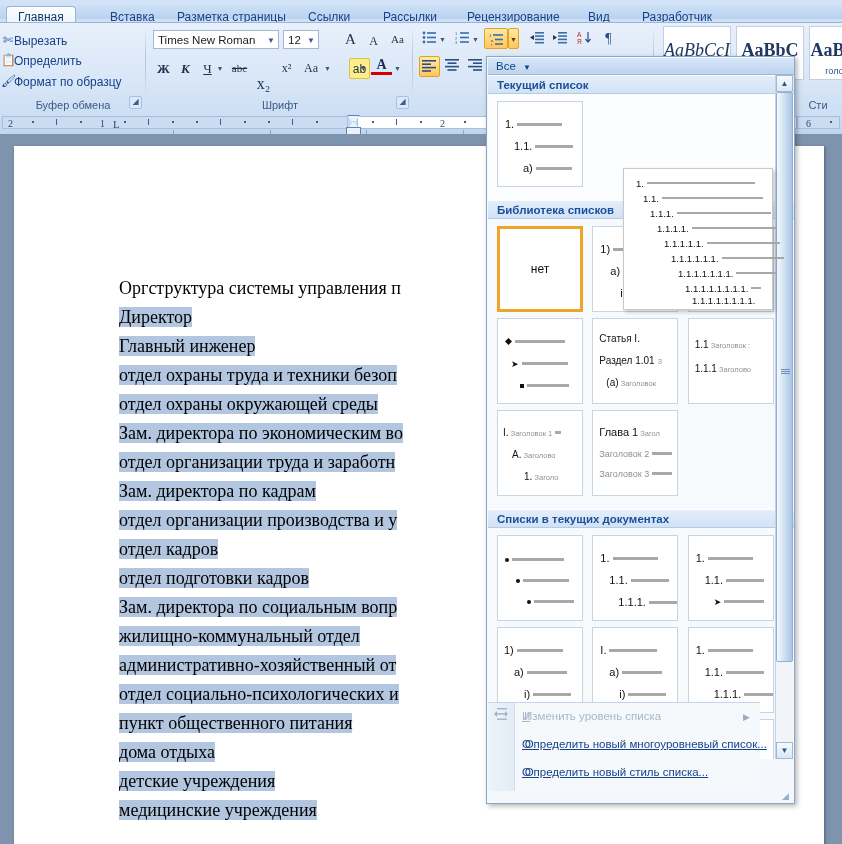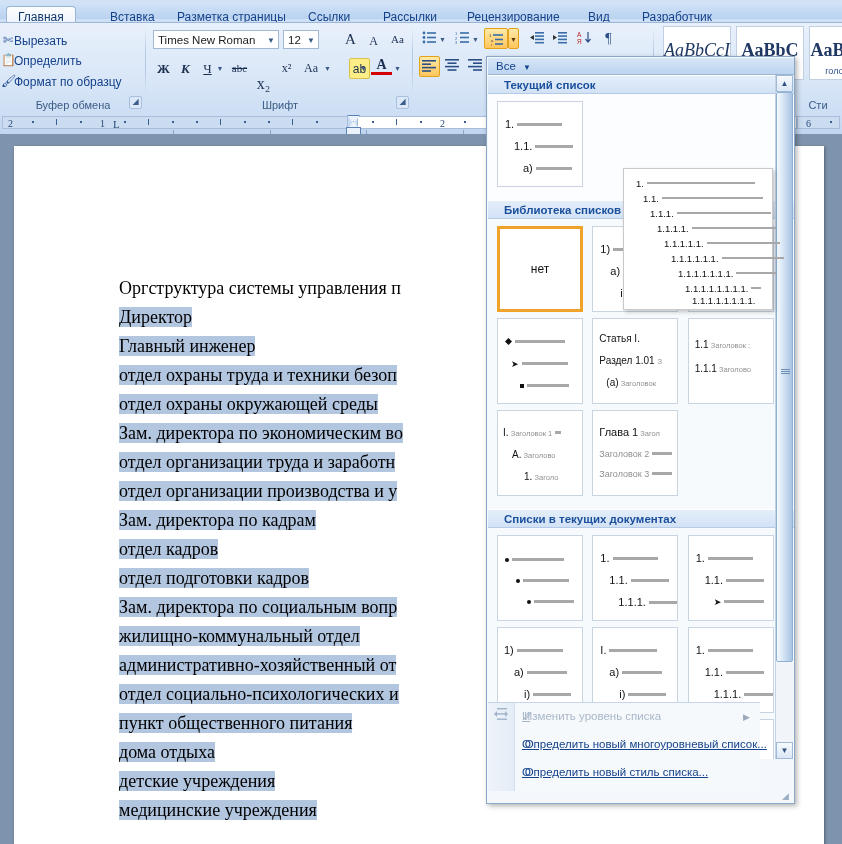--- a/index.html
+++ b/index.html
@@ -102,21 +102,21 @@
   .menu-head{position:absolute;left:1px;top:1px;width:306px;height:17px;
     background:linear-gradient(to bottom,#d7e6f8,#bdd4ef);
     border-bottom:1px solid #9bb6d5;
     font-size:11.5px;color:#15428b;line-height:17px;padding-left:8px;box-sizing:border-box;}
   .menu-head .car{font-size:8px;margin-left:4px;}
 
   .scrollpane{position:absolute;left:1px;top:18px;width:306px;height:684px;overflow:hidden;}
   .sechead{position:relative;height:19px;
     background:linear-gradient(to bottom,#e4eefa,#d2e2f5);
     border-top:1px solid #ffffff;border-bottom:1px solid #b6cbe5;
-    font-size:11.5px;font-weight:bold;color:#1a4f9c;line-height:19px;padding-left:16px;
+    font-size:11.5px;font-weight:bold;color:#1a4f9c;line-height:19px;padding-left:9px;
     box-sizing:border-box;}
   .gallery{position:relative;background:#f7fafd;padding:7px 0 7px 9px;}
   .gallery.wtop{background:#fbfdfe;}
   .cell{display:inline-block;vertical-align:top;width:86px;height:86px;
     background:#ffffff;border:1px solid #c8d4e2;box-sizing:border-box;
     margin:0 6px 6px 0;position:relative;overflow:hidden;}
   .cell.none{border:3px solid #f0a32a;background:#fff;
     box-shadow:inset 0 0 0 1px #fff;}
   .cell.none .nonetxt{position:absolute;left:0;top:33px;width:100%;text-align:center;
     font-size:12px;color:#111;}
@@ -400,22 +400,22 @@
   <div class="docarea">
     <div class="page">
       <div class="doctext">
         <div class="dline"><span>Оргструктура системы управления п</span></div>
         <div class="dline"><span class="sel">Директор</span></div>
         <div class="dline"><span class="sel">Главный инженер</span></div>
         <div class="dline"><span class="sel">отдел охраны труда и техники безоп</span></div>
         <div class="dline"><span class="sel">отдел охраны окружающей среды</span></div>
         <div class="dline"><span class="sel">Зам. директора по экономическим во</span></div>
         <div class="dline"><span class="sel">отдел организации труда и заработн</span></div>
+        <div class="dline"><span class="sel">Зам. директора по кадрам</span></div>
         <div class="dline"><span class="sel">отдел организации производства и у</span></div>
-        <div class="dline"><span class="sel">Зам. директора по кадрам</span></div>
         <div class="dline"><span class="sel">отдел кадров</span></div>
         <div class="dline"><span class="sel">отдел подготовки кадров</span></div>
         <div class="dline"><span class="sel">Зам. директора по социальным вопр</span></div>
         <div class="dline"><span class="sel">жилищно-коммунальный отдел</span></div>
         <div class="dline"><span class="sel">административно-хозяйственный от</span></div>
         <div class="dline"><span class="sel">отдел социально-психологических и</span></div>
         <div class="dline"><span class="sel">пункт общественного питания</span></div>
         <div class="dline"><span class="sel">дома отдыха</span></div>
         <div class="dline"><span class="sel">детские учреждения</span></div>
         <div class="dline"><span class="sel">медицинские учреждения</span></div>

